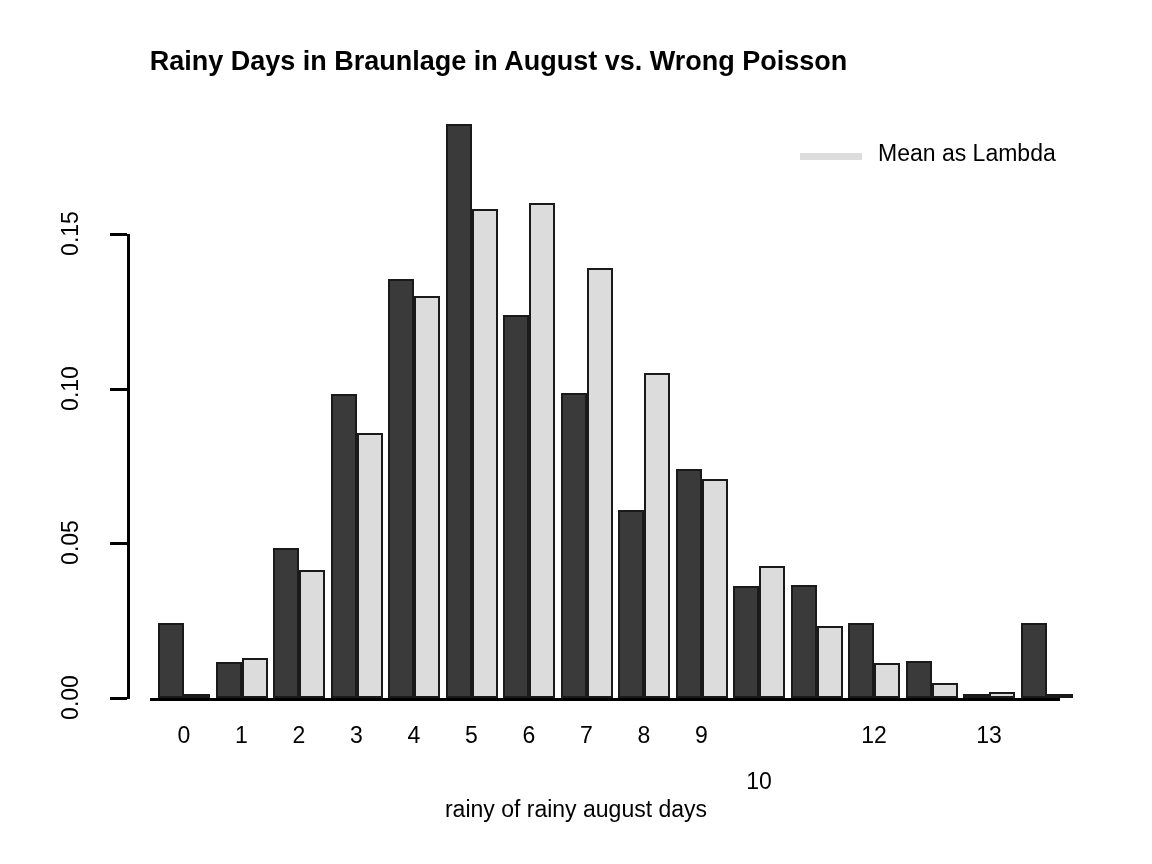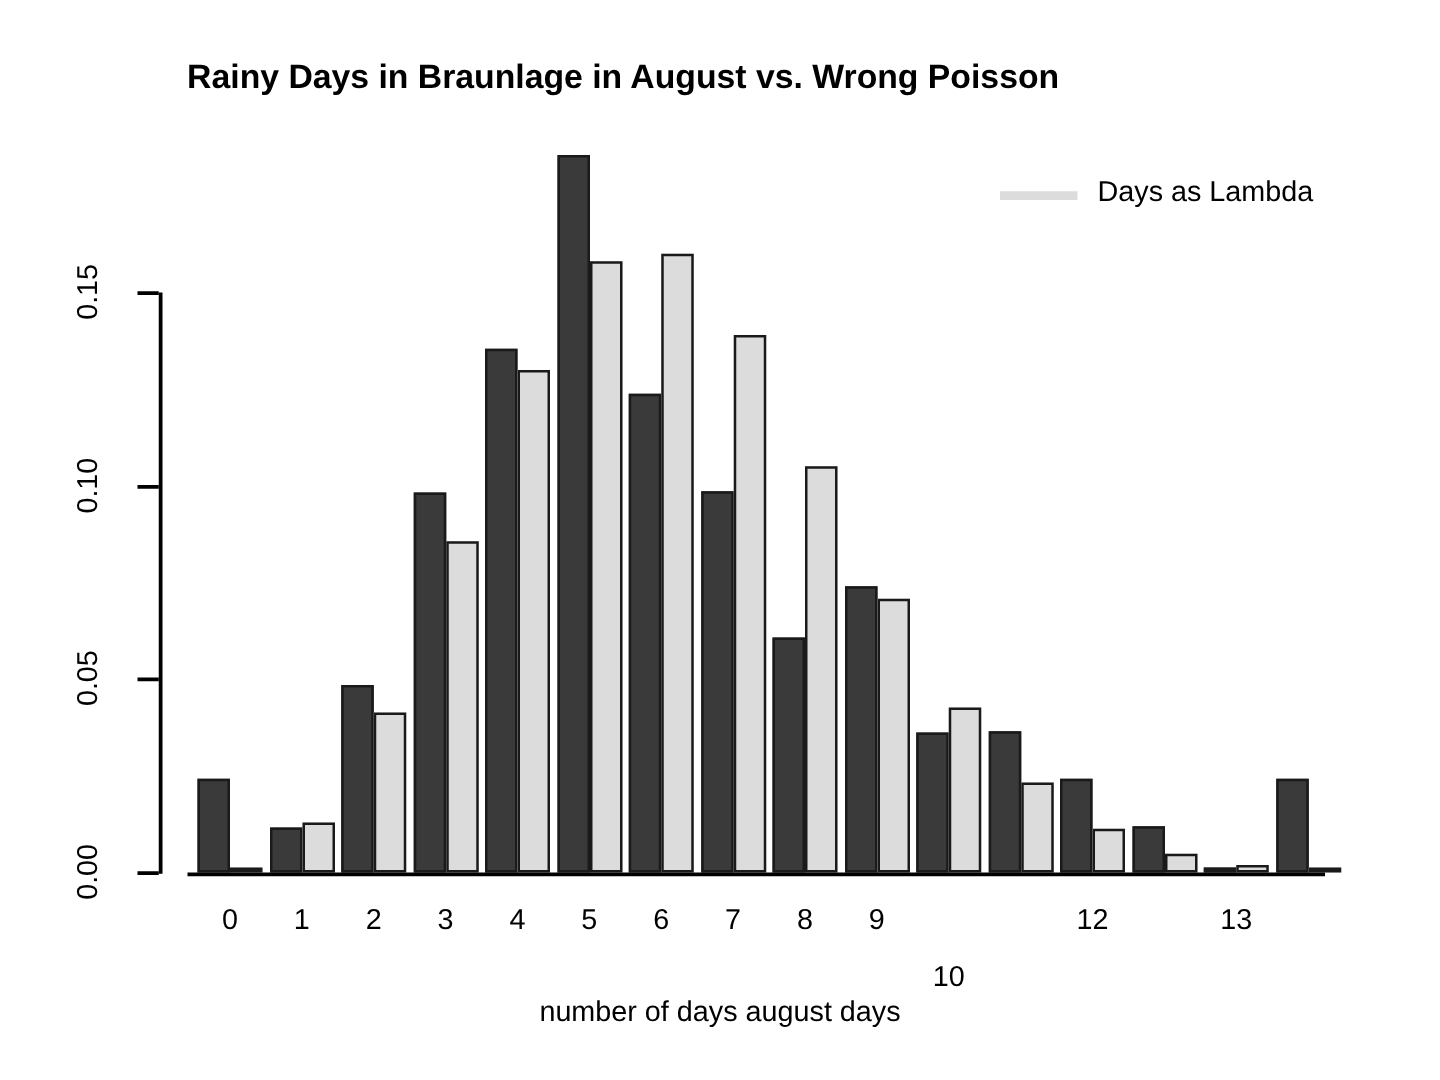--- a/index.html
+++ b/index.html
@@ -180,22 +180,22 @@
       <div class="x-tick-label" style="width: 60px; left: 441.5px;">5</div>
       <div class="x-tick-label" style="width: 60px; left: 499px;">6</div>
       <div class="x-tick-label" style="width: 60px; left: 556.5px;">7</div>
       <div class="x-tick-label" style="width: 60px; left: 614px;">8</div>
       <div class="x-tick-label" style="width: 60px; left: 671.5px;">9</div>
       <div class="x-tick-label" style="width: 60px; left: 729px; margin-top: 46px;">10</div>
       <div class="x-tick-label" style="width: 60px; left: 844px;">12</div>
       <div class="x-tick-label" style="width: 60px; left: 959px;">13</div>
     </div>
 
-  <div id="x-axis-label">number of days august days</div>
+  <div id="x-axis-label">rainy of rainy august days</div>
 
   <div id="legend">
       <div class="legend-row">
         <div class="legend-swatch" style="background: rgb(220, 220, 220);"></div>
-        <div class="legend-label">Days as Lambda</div>
+        <div class="legend-label">Mean as Lambda</div>
       </div>
     </div>
 
 </div>
 
 </body></html>

